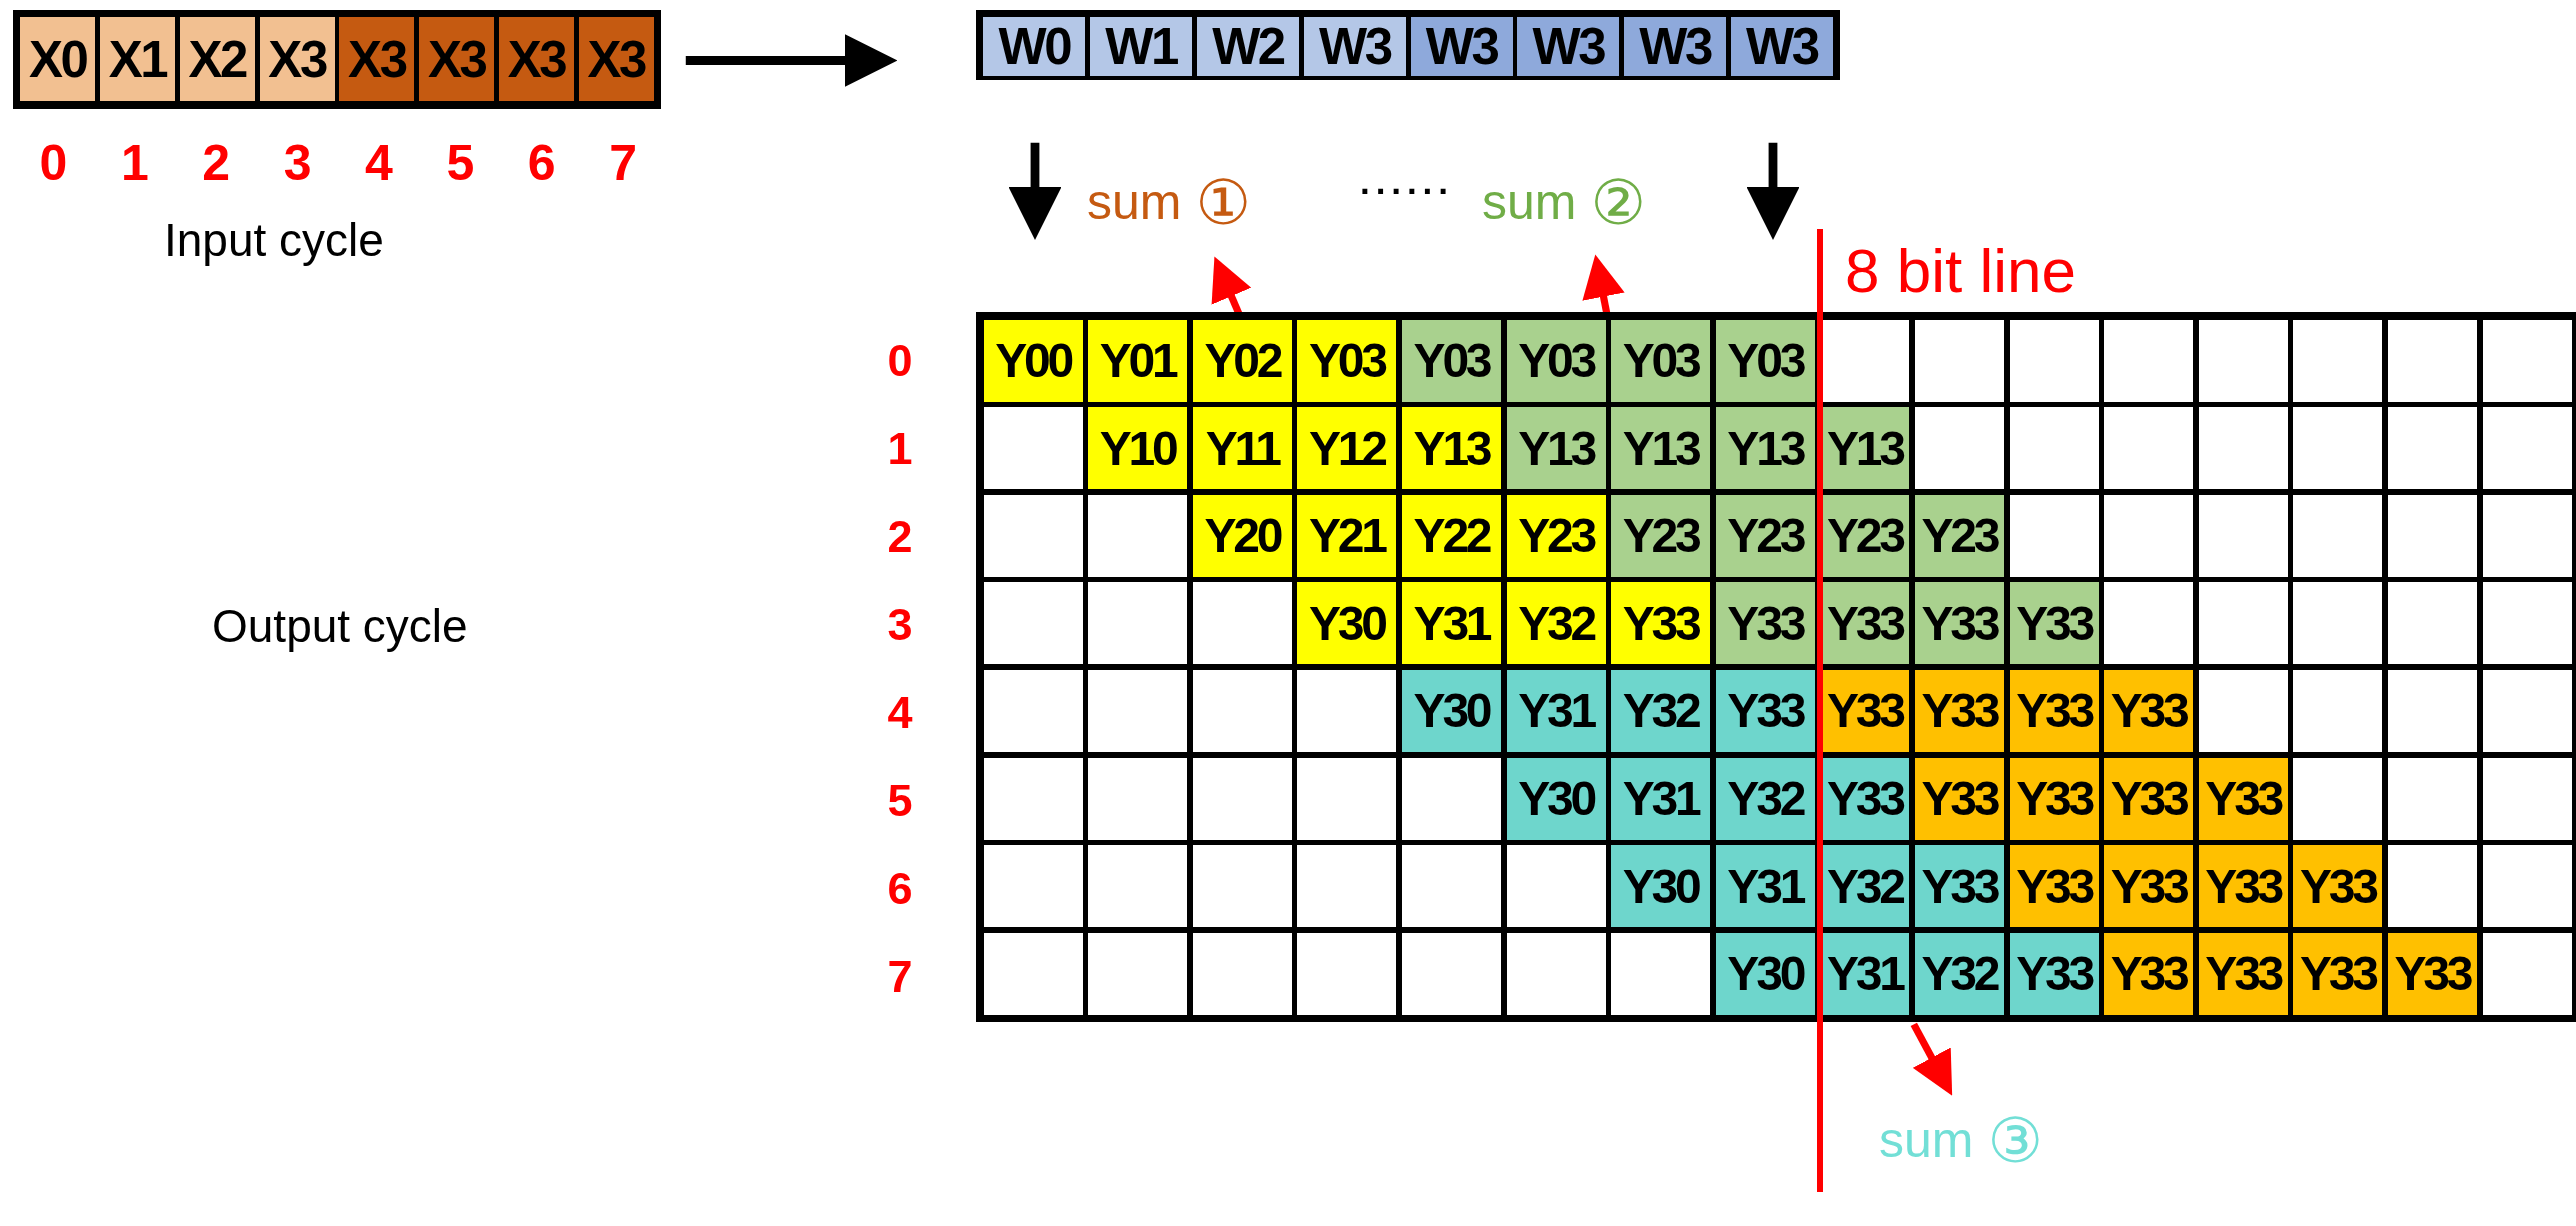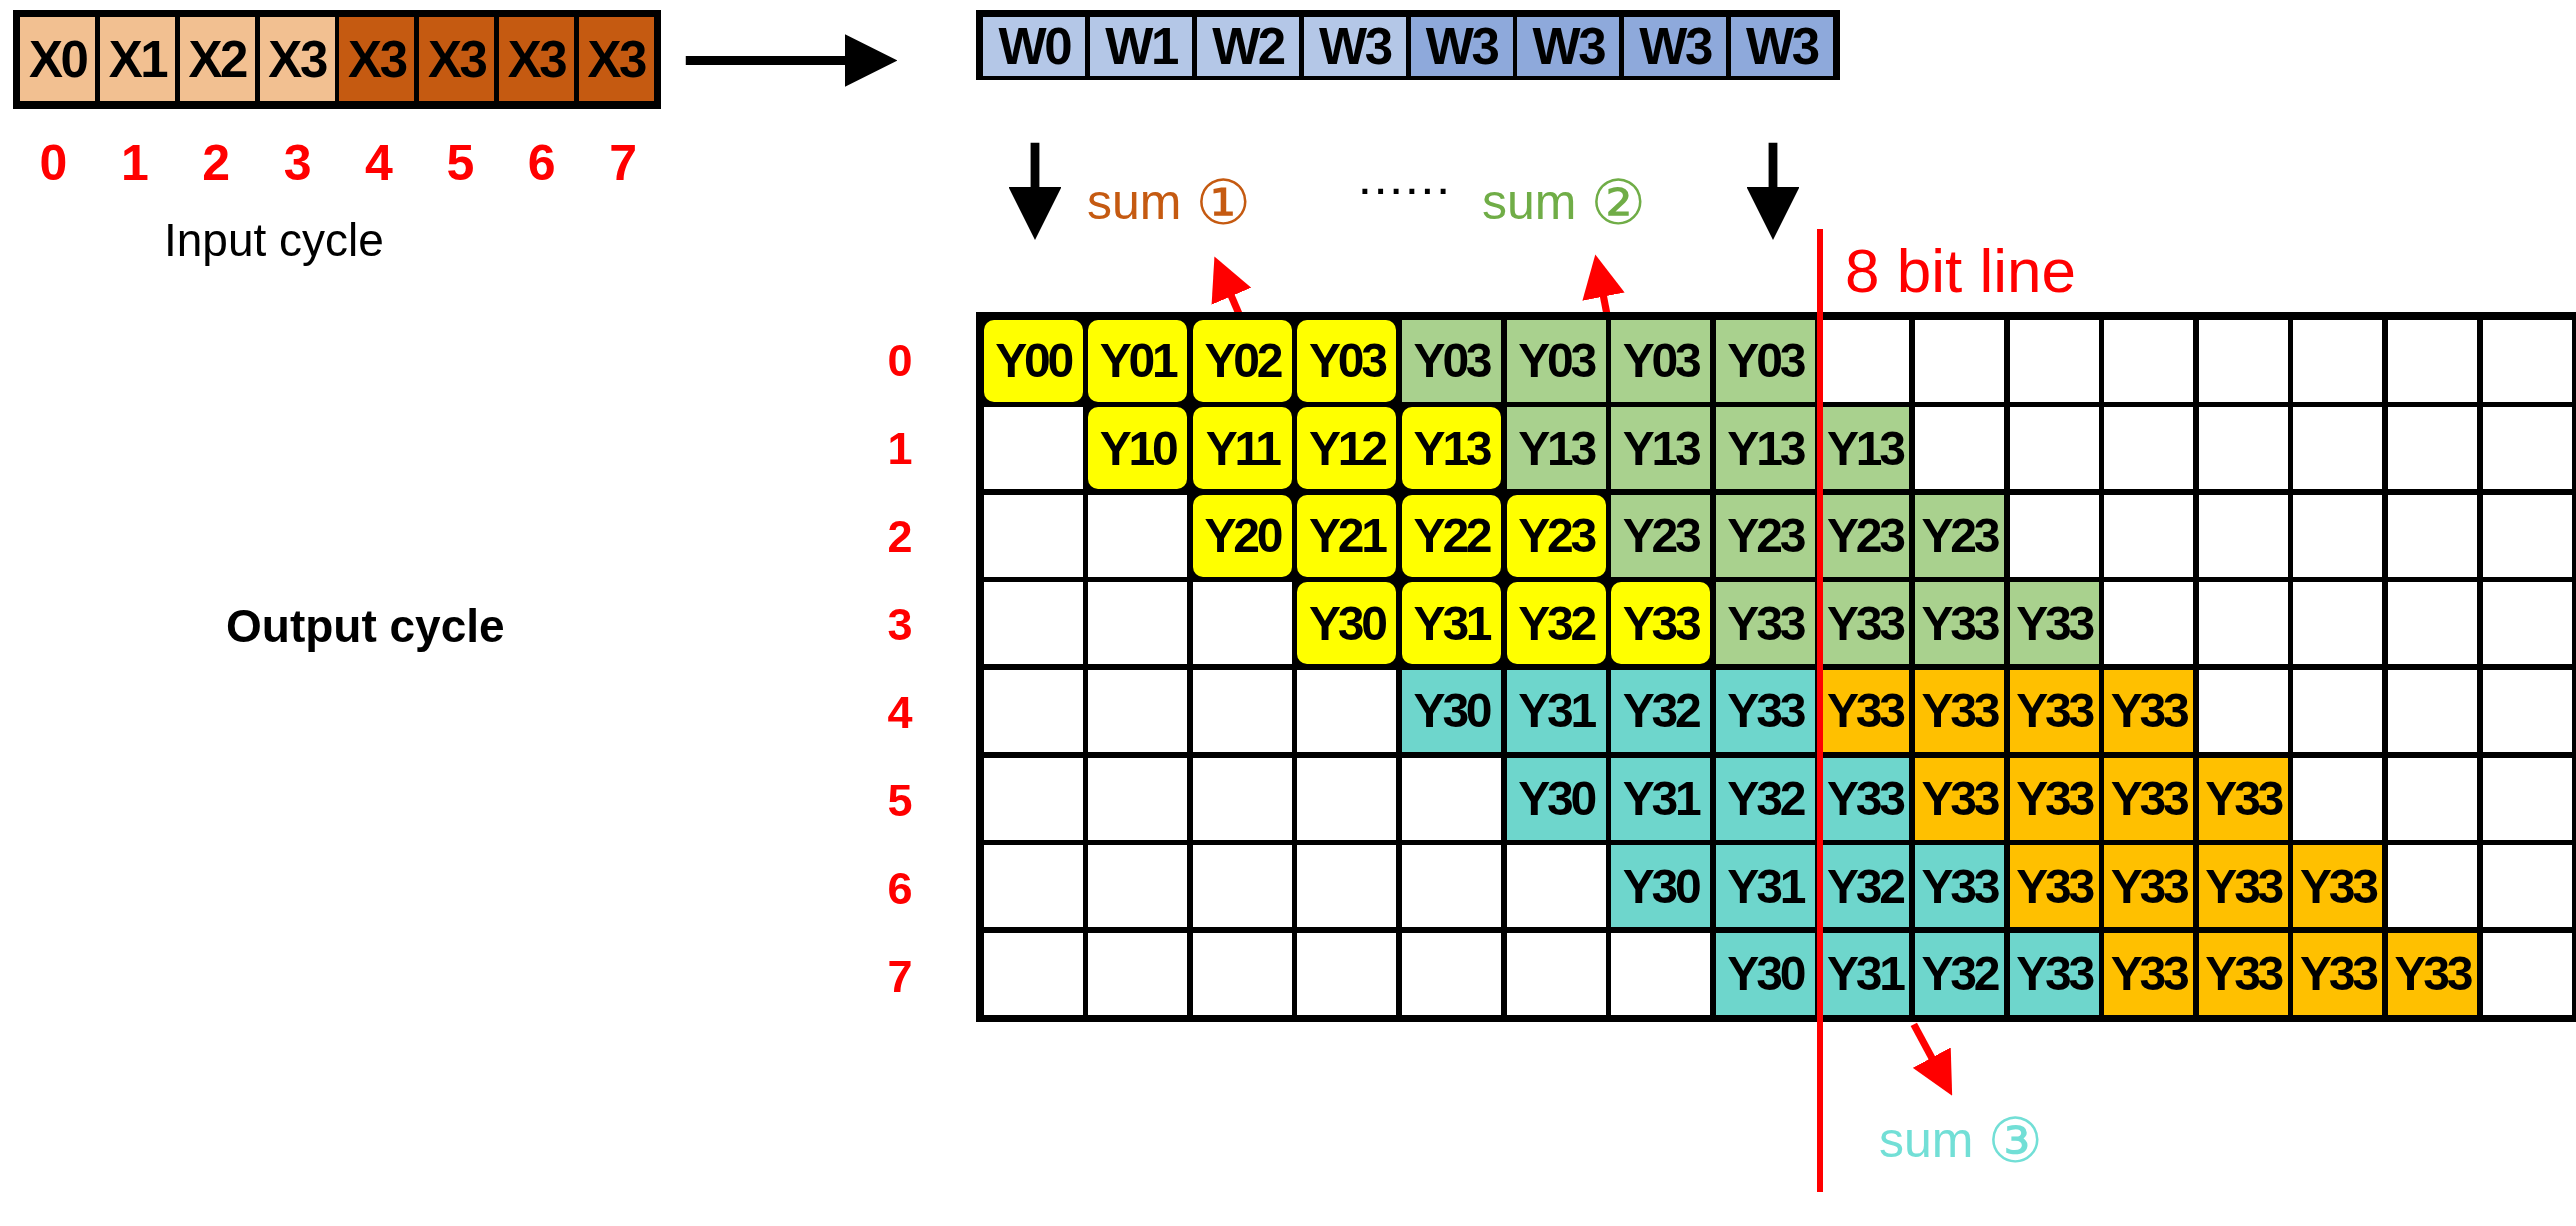--- a/index.html
+++ b/index.html
@@ -16,38 +16,38 @@
   .cell.x-dark{background:var(--x_dark);}
   .cell.w-light{background:var(--w_light);}
   .cell.w-dark{background:var(--w_dark);}
 
   
   #x-indices{position:absolute;left:12.8px;top:134px;width:651px;display:grid;grid-template-columns:repeat(8,1fr);}
   #x-indices .idx{text-align:center;font-size:50px;font-weight:bold;color:var(--red);}
 
   .caption{position:absolute;font-size:46px;text-align:right;}
   #input-caption{left:164px;top:213px;}
-  #output-caption{left:226px;top:599px;font-weight:bold;}
+  #output-caption{left:212px;top:599px;}
 
   
   .sumlabel{position:absolute;font-size:50px;white-space:nowrap;}
   .sumlabel .circ{font-size:62px;vertical-align:-4.8px;}
   #sum1{left:1087px;top:166px;color:var(--sum1);}
   #sum2{left:1482px;top:166px;color:var(--sum2);}
   #sum3{left:1879px;top:1104px;color:var(--sum3);z-index:7;}
   #dots{position:absolute;left:1360px;top:171px;font-size:35px;font-weight:bold;letter-spacing:4px;color:#000;}
   #bitline-label{position:absolute;left:1845px;top:235px;font-size:62px;color:var(--red);white-space:nowrap;}
 
   
   #output-grid{position:absolute;left:976px;top:312px;display:grid;
     grid-template-columns:repeat(8,99px) repeat(8,89px);
     grid-auto-rows:82px;gap:5.6px;background:#000;padding:5.6px;border:2.4px solid #000;z-index:1;}
   .gcell{display:flex;align-items:center;justify-content:center;background:#fff;
          font-weight:bold;font-size:48px;letter-spacing:-3.2px;}
-  .gcell.yellow{background:var(--yellow);border-radius:10px;}
+  .gcell.yellow{background:var(--yellow);}
   .gcell.green{background:var(--green);}
   .gcell.cyan{background:var(--cyan);}
   .gcell.orange{background:var(--orange);}
 
   .rowlabel{position:absolute;left:848px;width:104px;height:82px;line-height:82px;
             text-align:center;font-size:45px;font-weight:bold;color:var(--red);}
 
   
   #bit-line{position:absolute;left:1817px;top:229px;width:6.4px;height:963px;background:var(--red);z-index:5;}
 

